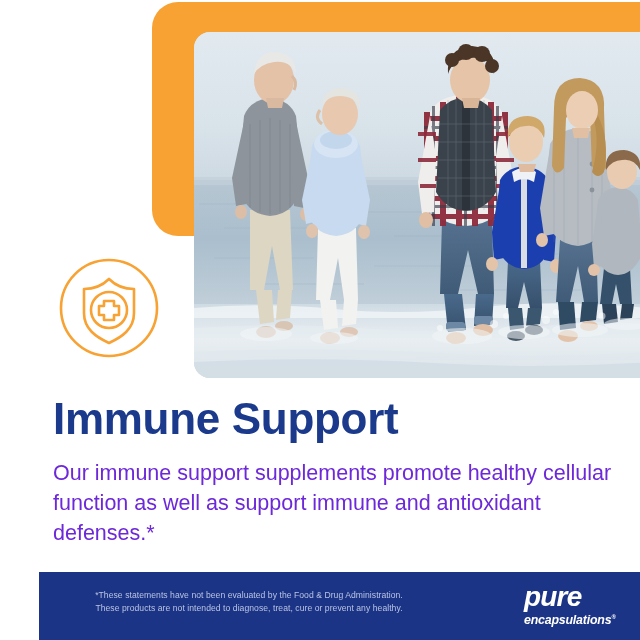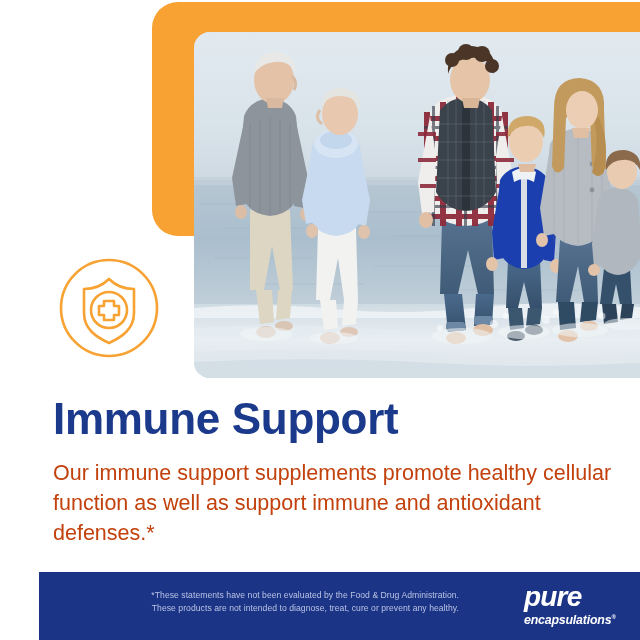--- a/index.html
+++ b/index.html
@@ -70,39 +70,39 @@
   }
 
   
   .body-copy {
     position: absolute;
     left: 14px;
     top: 458px;
     width: 580px;
     font-size: 21.5px;
     line-height: 30px;
-    color: #c2410c;
+    color: #6d28d9;
     font-weight: 400;
   }
 
   
   .footer-bar {
     position: absolute;
     left: 0;
     top: 572px;
     width: 640px;
     height: 68px;
     background: #1C3486;
   }
   .disclaimer {
     position: absolute;
     left: 0px;
     top: 589px;
     width: 420px;
-    text-align: right;
+    text-align: center;
     font-size: 8.6px;
     line-height: 12.5px;
     color: #b9c4e4;
     letter-spacing: 0.05px;
   }
   .brand-logo {
     position: absolute;
     right: 18px;
     top: 582px;
     width: 116px;

